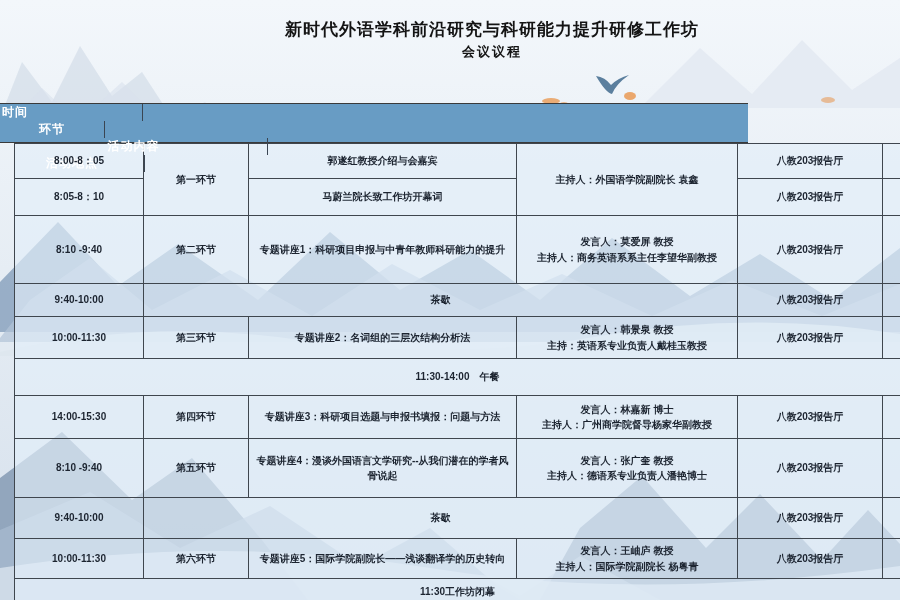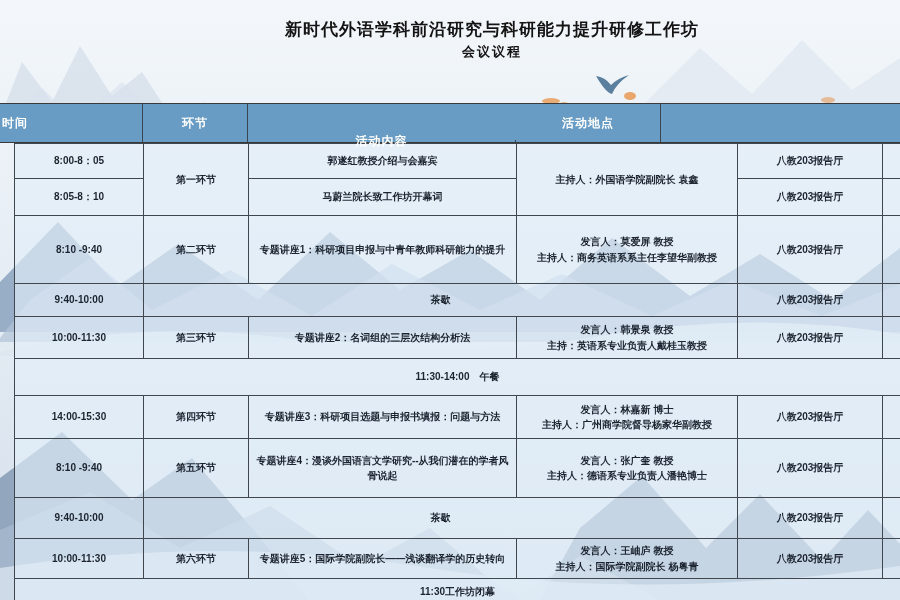--- a/index.html
+++ b/index.html
@@ -9,32 +9,32 @@
   }
   .bg{position:absolute;left:0;top:0;width:900px;height:600px;}
   .title{
     position:absolute;left:0;top:18px;width:900px;text-align:center;
     font-weight:bold;color:#141414;line-height:1.45;margin-left:42px;
   }
   .title .t1{font-size:17px;letter-spacing:1px;}
   .title .t2{font-size:13px;letter-spacing:2px;}
   .tablewrap{position:absolute;left:0;top:103px;width:900px;}
   .thead{
-    display:flex;width:900px;height:40px;box-sizing:border-box;
+    display:flex;width:748px;height:40px;box-sizing:border-box;
     background:var(--header-bg,#689cc4);
-    border-top:1px solid #3a3a3a;border-bottom:1px solid #3a3a3a;
+    border-top:1px solid #3a3a3a;border-bottom:1px solid #3a3a3a;flex-direction:column;
   }
   .th{
     display:flex;align-items:center;justify-content:center;
     color:#fff;font-size:12px;font-weight:bold;box-sizing:border-box;
     border-right:1px solid #3a4552;letter-spacing:1px;
   }
   .th-time{width:143px;justify-content:flex-start;padding-left:2px;}
   .th-session{width:105px;text-align:right;}
-  .th-content{width:268px;margin-top:36px;}
+  .th-content{width:268px;}
   .th-speaker{width:221px;}
   .th-location{width:145px;}
   .th-extra{width:18px;border-right:none;}
   table.tbody{
     margin-left:14px;width:886px;border-collapse:collapse;table-layout:fixed;
   }
   table.tbody td{
     border:1px solid #3f464e;
     background:var(--cell-bg,rgba(226,238,249,0.66));
     font-size:10px;font-weight:600;text-align:center;vertical-align:middle;

